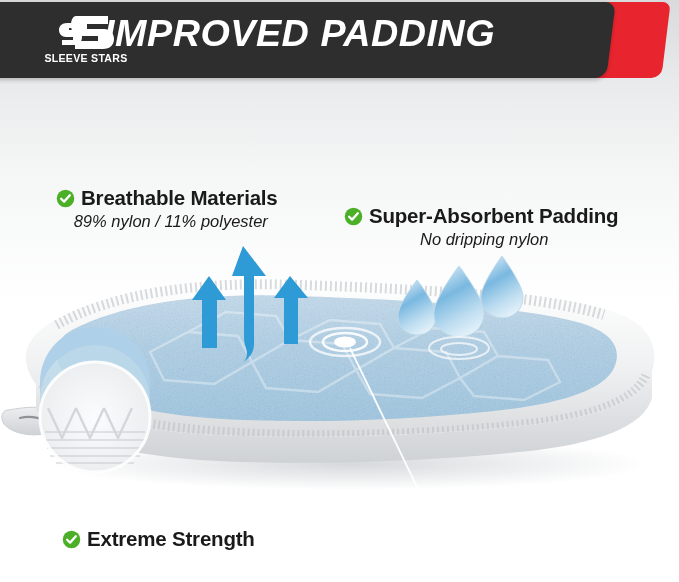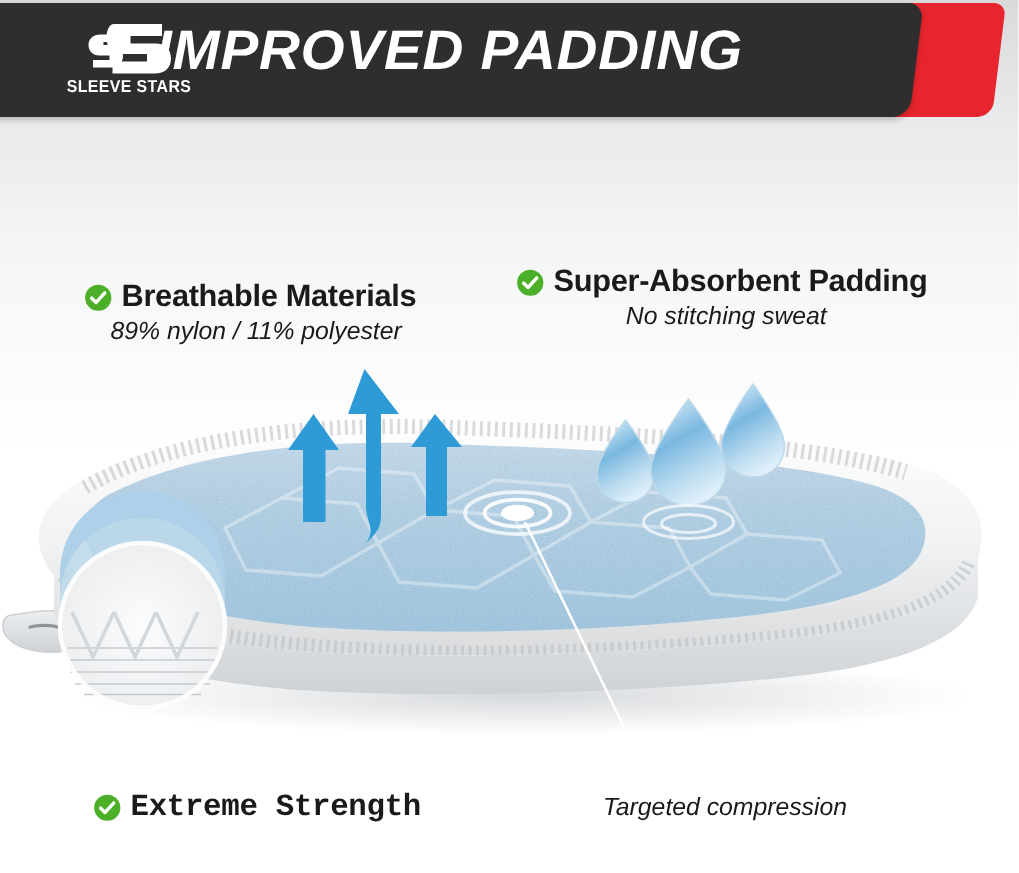--- a/index.html
+++ b/index.html
@@ -114,22 +114,22 @@
     letter-spacing: -0.2px;
   }
   .feature-sub {
     font-size: 16.5px;
     font-style: italic;
     color: #1a1a1a;
     margin-top: 2px;
     text-align: center;
   }
   .f-breathable { left: 56px;  top: 186px; }
-  .f-absorbent  { left: 344px; top: 176px; }
-  .f-strength   { left: 62px;  top: 527px; font-family: Liberation Mono, monospace; }
+  .f-absorbent  { left: 344px; top: 204px; }
+  .f-strength   { left: 62px;  top: 527px; }
   .f-pressure   { left: 402px; top: 527px; }
   .f-breathable .feature-sub { padding-left: 8px; }
   .f-absorbent  .feature-sub { padding-left: 6px; }
   .f-strength   .feature-sub { padding-left: 18px; }
   .f-pressure   .feature-sub { padding-left: 0px; }
 
   
   .product-stage {
     position: absolute;
     left: 0;
@@ -298,30 +298,29 @@
   </div>
 
   <div class="feature f-absorbent">
     <div class="feature-head">
       <svg class="check-icon" viewBox="0 0 20 20">
         <circle cx="10" cy="10" r="9.2" fill="#4caf28"></circle>
         <path d="M5.4 10.3 L8.5 13.3 L14.6 6.6" fill="none" stroke="#ffffff" stroke-width="2.4" stroke-linecap="round" stroke-linejoin="round"></path>
       </svg>
       <span class="feature-title">Super-Absorbent Padding</span>
     </div>
-    <div class="feature-sub">No stitching sweat</div>
+    <div class="feature-sub">No dripping nylon</div>
   </div>
 
   <div class="feature f-strength">
     <div class="feature-head">
       <svg class="check-icon" viewBox="0 0 20 20">
         <circle cx="10" cy="10" r="9.2" fill="#4caf28"></circle>
         <path d="M5.4 10.3 L8.5 13.3 L14.6 6.6" fill="none" stroke="#ffffff" stroke-width="2.4" stroke-linecap="round" stroke-linejoin="round"></path>
       </svg>
       <span class="feature-title">Extreme Strength</span>
     </div>
   </div>
 
   <div class="feature f-pressure">
-    <div class="feature-sub">Targeted compression</div>
   </div>
 
 </div>
 
 </body></html>

